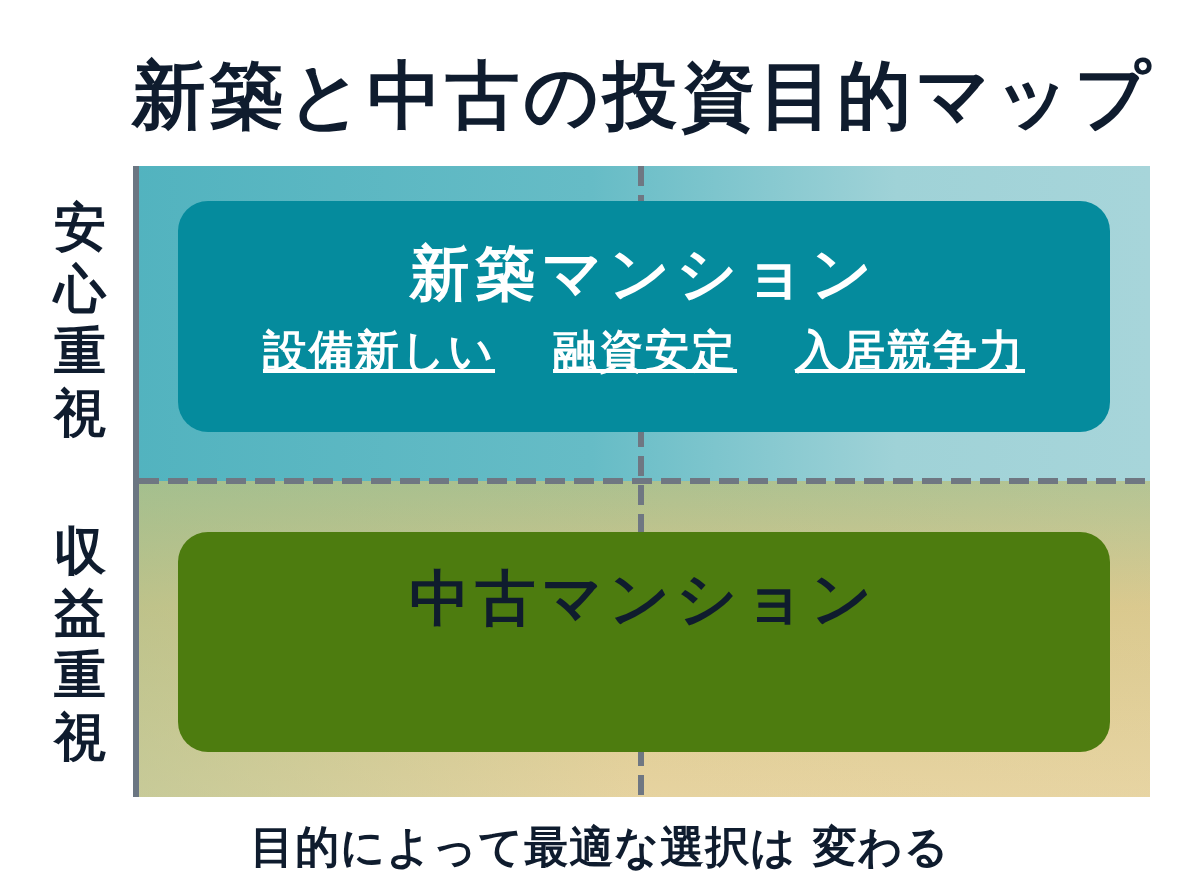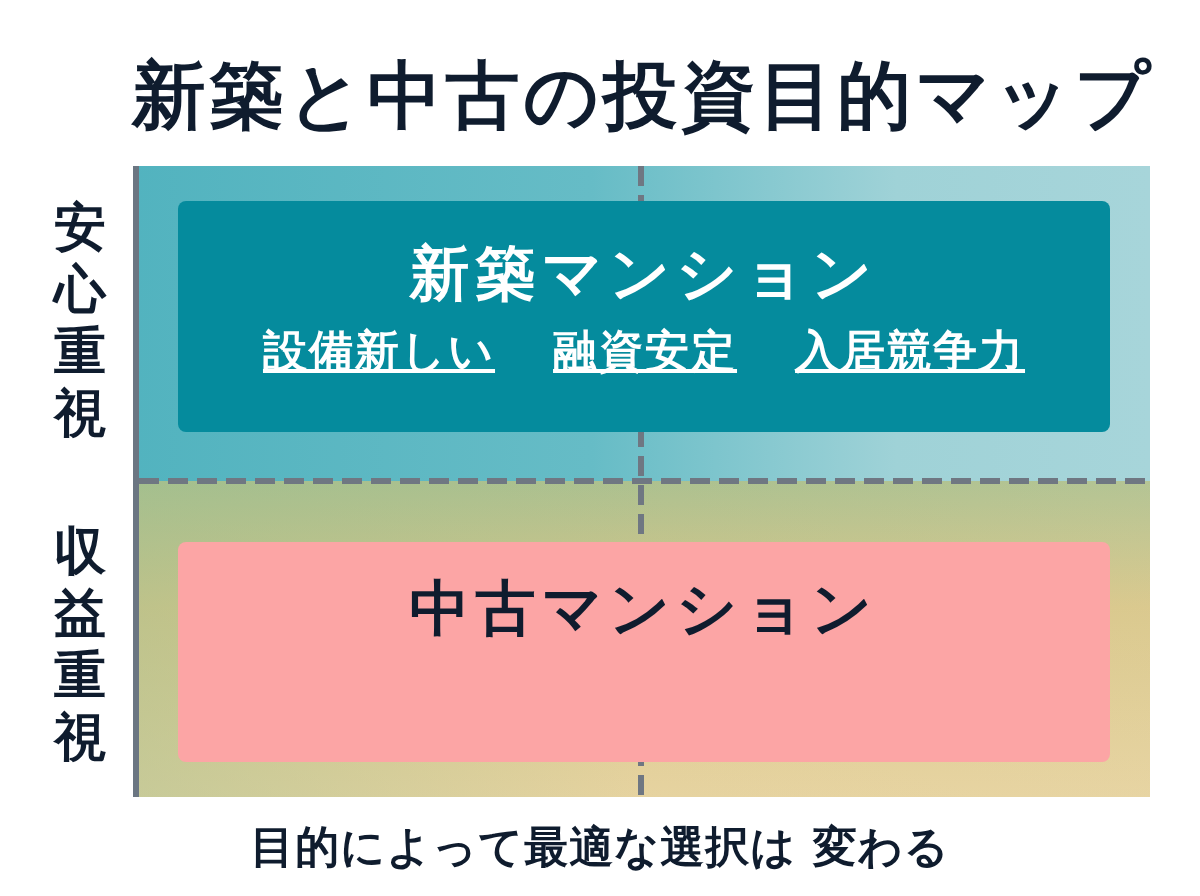--- a/index.html
+++ b/index.html
@@ -39,25 +39,25 @@
   }
   .hdash {
     position:absolute; left:6px; top:312px; width:1011px; height:6px;
     background: repeating-linear-gradient(90deg, #6f7782 0 20px, transparent 20px 29px);
   }
   .vdash {
     position:absolute; left:505px; top:0; width:6px; height:631px;
     background: repeating-linear-gradient(180deg, #6f7782 0 20px, transparent 20px 29px);
   }
   .box {
-    position:absolute; left:45px; width:932px; border-radius:8px;
+    position:absolute; left:45px; width:932px; border-radius:30px;
     text-align:center; box-sizing:border-box;
   }
   .box-top { top:35px; height:231px; background:#058b9d; color:#ffffff; }
-  .box-bottom { top:366px; height:220px; background:#fca5a5; color:#0f1c2e;margin-top:10px; }
+  .box-bottom { top:366px; height:220px; background:#4d7c0f; color:#0f1c2e; }
   .box-title {
     font-size:60px; font-weight:bold; letter-spacing:6px; line-height:72px;
   }
   .box-top .box-title { margin-top:36px; }
   .box-bottom .box-title { margin-top:30px; }
   .box-items {
     margin-top:14px; display:flex; justify-content:center; gap:58px;
     font-size:44px; font-weight:bold; line-height:56px; letter-spacing:2px;text-decoration:underline;
   }
   .footer {

